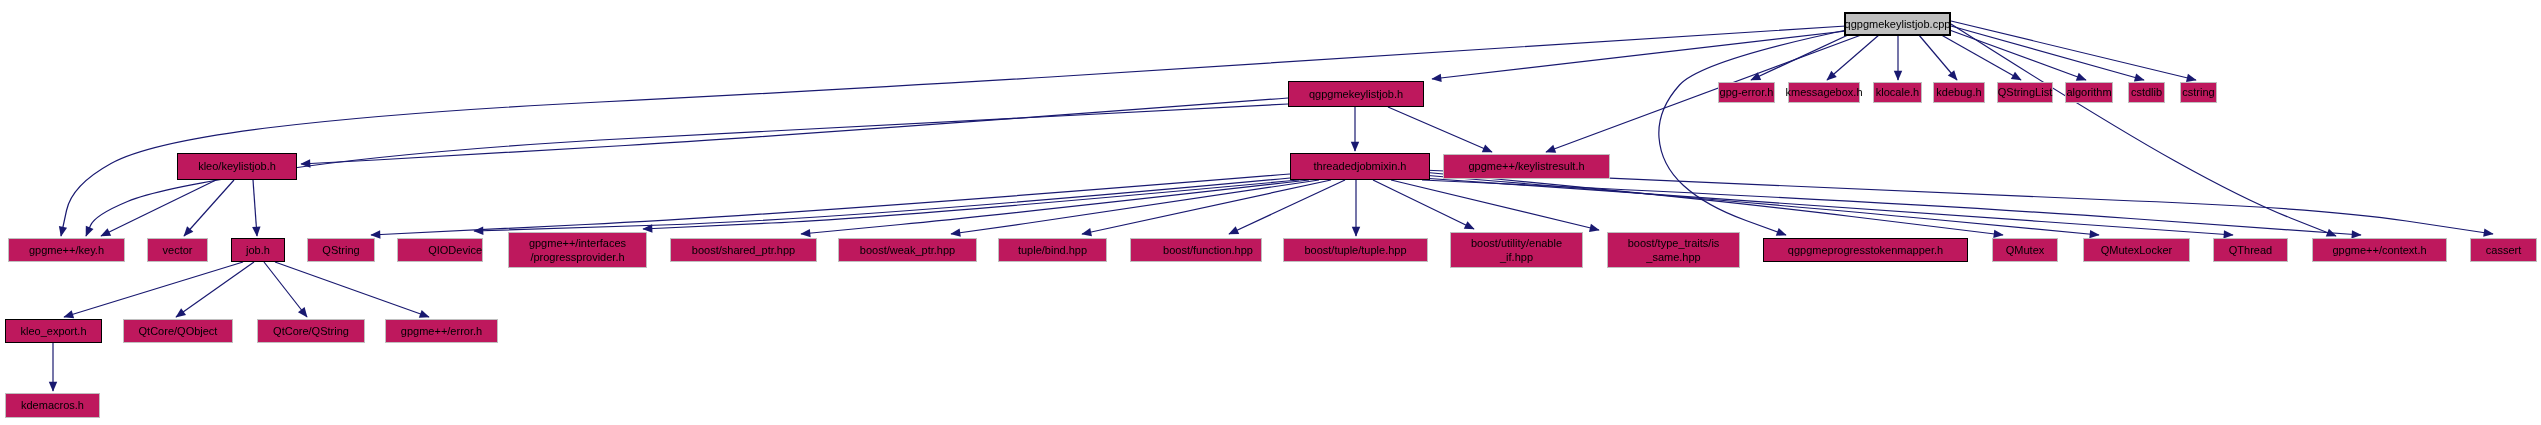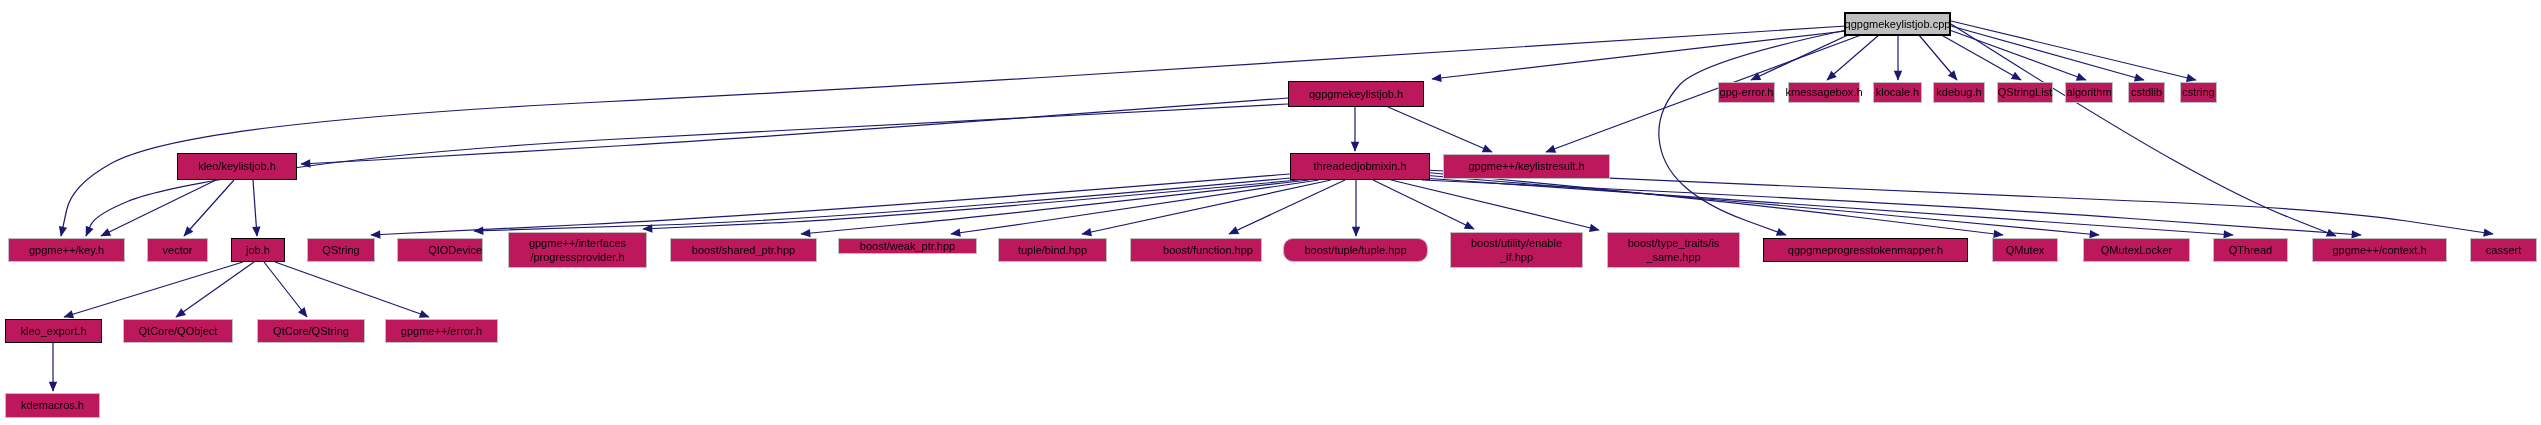--- a/index.html
+++ b/index.html
@@ -85,24 +85,24 @@
       <div class="node linked" style="left: 1290px; top: 153px; width: 140px; height: 27px;"><span>threadedjobmixin.h</span></div>
       <div class="node leaf" style="left: 1443px; top: 154px; width: 167px; height: 25px;"><span>gpgme++/keylistresult.h</span></div>
       <div class="node leaf" style="left: 8px; top: 238px; width: 117px; height: 24px;"><span>gpgme++/key.h</span></div>
       <div class="node leaf" style="left: 147px; top: 238px; width: 61px; height: 24px;"><span>vector</span></div>
       <div class="node linked" style="left: 231px; top: 238px; width: 54px; height: 24px;"><span>job.h</span></div>
       <div class="node leaf" style="left: 307px; top: 238px; width: 68px; height: 24px;"><span>QString</span></div>
       <div class="node leaf" style="left: 397px; top: 238px; width: 86px; height: 24px; justify-content: flex-end;"><span>QIODevice</span></div>
       <div class="node leaf" style="left: 508px; top: 232px; width: 139px; height: 36px;"><span>gpgme++/interfaces
 /progressprovider.h</span></div>
       <div class="node leaf" style="left: 670px; top: 238px; width: 147px; height: 24px;"><span>boost/shared_ptr.hpp</span></div>
-      <div class="node leaf" style="left: 838px; top: 238px; width: 139px; height: 16px;"><span>boost/weak_ptr.hpp</span></div>
+      <div class="node leaf" style="left: 838px; top: 238px; width: 139px; height: 24px;"><span>boost/weak_ptr.hpp</span></div>
       <div class="node leaf" style="left: 998px; top: 238px; width: 109px; height: 24px;"><span>tuple/bind.hpp</span></div>
       <div class="node leaf" style="left: 1130px; top: 238px; width: 132px; height: 24px; padding-left: 24px;"><span>boost/function.hpp</span></div>
-      <div class="node leaf" style="left: 1283px; top: 238px; width: 145px; height: 24px; border-radius: 10px;"><span>boost/tuple/tuple.hpp</span></div>
+      <div class="node leaf" style="left: 1283px; top: 238px; width: 145px; height: 24px;"><span>boost/tuple/tuple.hpp</span></div>
       <div class="node leaf" style="left: 1450px; top: 232px; width: 133px; height: 36px;"><span>boost/utility/enable
 _if.hpp</span></div>
       <div class="node leaf" style="left: 1607px; top: 232px; width: 133px; height: 36px;"><span>boost/type_traits/is
 _same.hpp</span></div>
       <div class="node linked" style="left: 1763px; top: 238px; width: 205px; height: 24px;"><span>qgpgmeprogresstokenmapper.h</span></div>
       <div class="node leaf" style="left: 1992px; top: 238px; width: 66px; height: 24px;"><span>QMutex</span></div>
       <div class="node leaf" style="left: 2083px; top: 238px; width: 107px; height: 24px;"><span>QMutexLocker</span></div>
       <div class="node leaf" style="left: 2213px; top: 238px; width: 75px; height: 24px;"><span>QThread</span></div>
       <div class="node leaf" style="left: 2312px; top: 238px; width: 135px; height: 24px;"><span>gpgme++/context.h</span></div>
       <div class="node leaf" style="left: 2470px; top: 238px; width: 67px; height: 24px;"><span>cassert</span></div>

